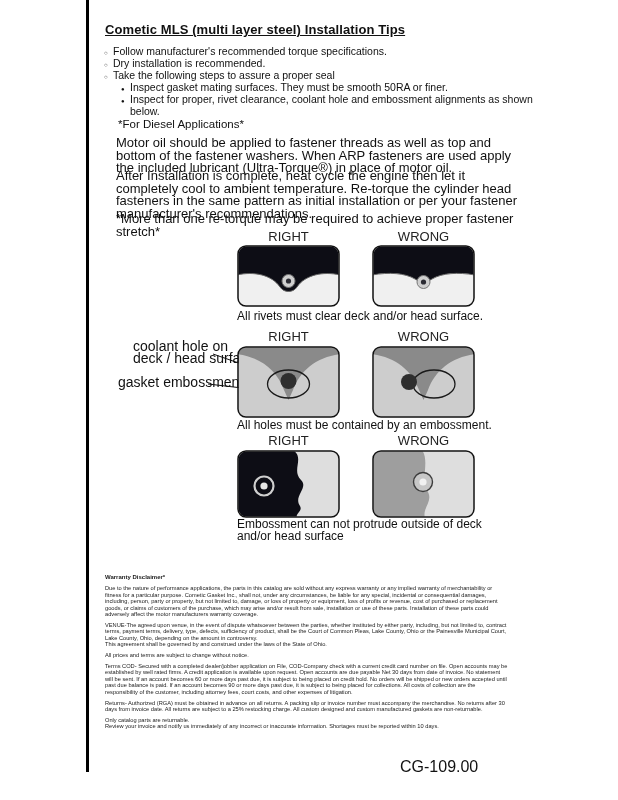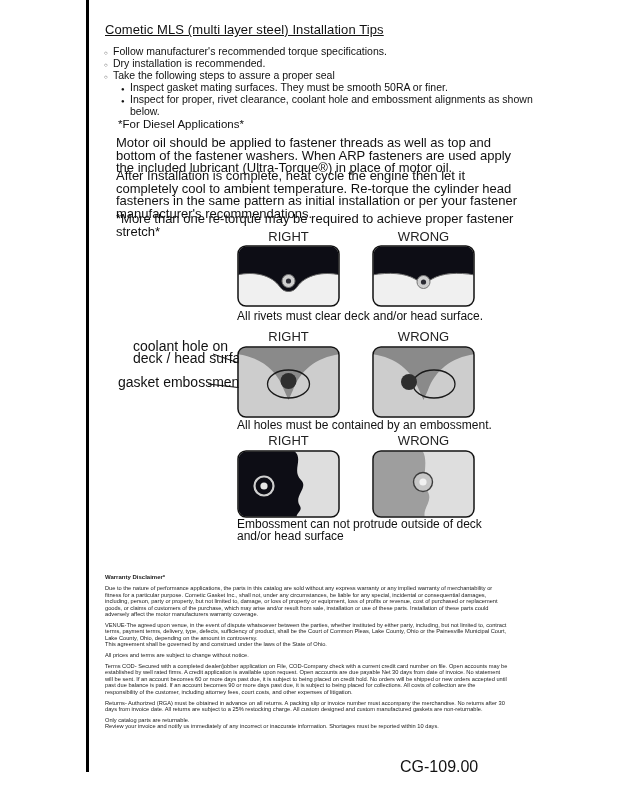--- a/index.html
+++ b/index.html
@@ -7,21 +7,21 @@
   body {
     width:618px; height:800px;
     font-family:"Liberation Sans", sans-serif;
     color:#111;
   }
   .page { position:relative; width:618px; height:800px; background:#fff; overflow:hidden; }
   .left-rule { position:absolute; left:86px; top:0; width:3px; height:772px; background:#000; }
 
   .title {
     position:absolute; left:105px; top:22px;
-    font-size:13px; font-weight:normal; text-decoration:underline;
+    font-size:13px; font-weight:bold; text-decoration:underline;
     letter-spacing:0.1px;
   }
 
   .tips { position:absolute; left:104px; top:45px; list-style:none; font-size:10.5px; line-height:12px; width:440px; }
   .tips li { position:relative; }
   .tips .b { padding-left:9px; }
   .tips .b::before { content:"○"; position:absolute; left:0; top:1.5px; font-size:6px; }
   .tips .sb { margin-left:17px; padding-left:9px; }
   .tips .sb::before { content:"●"; position:absolute; left:0; top:1.5px; font-size:6px; }
 

